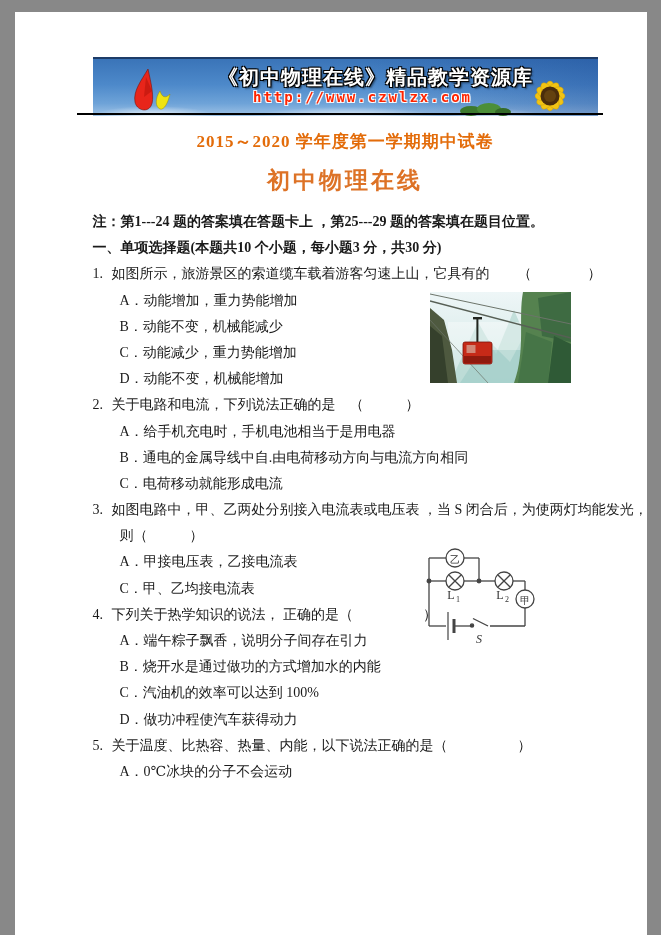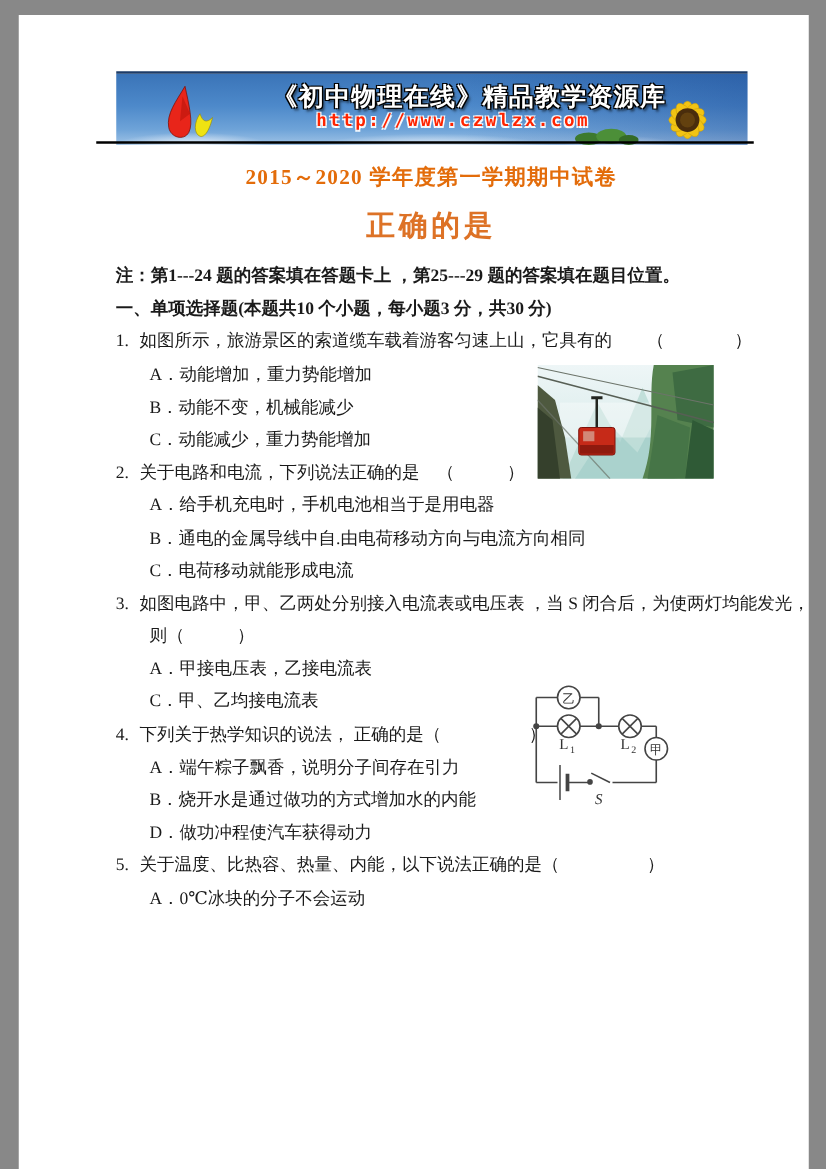--- a/index.html
+++ b/index.html
@@ -84,52 +84,54 @@
           <ellipse rx="6" ry="15" transform="rotate(150)"></ellipse>
         </g>
         <circle r="9.5" fill="#4a2d0c"></circle>
         <circle r="6" fill="#63410f"></circle>
       </g>
     </svg>
   </div>
   <div class="banner-underline"></div>
 
   <div class="exam-title">2015～2020 学年度第一学期期中试卷</div>
-  <div class="subject-title">正确的是</div>
+  <div class="subject-title">初中物理在线</div>
 
   <div class="content">
     <div class="line bold">注：第1---24 题的答案填在答题卡上 ，第25---29 题的答案填在题目位置。</div>
     <div class="line bold">一、单项选择题(本题共10 个小题，每小题3 分，共30 分)</div>
 
     <div class="line">
       <span class="qnum">1.</span><span>如图所示，旅游景区的索道缆车载着游客匀速上山，它具有的　　（　　　　）</span>
     </div>
     <div class="line opt">A．动能增加，重力势能增加</div>
     <div class="line opt">B．动能不变，机械能减少</div>
     <div class="line opt">C．动能减少，重力势能增加</div>
+    <div class="line opt">D．动能不变，机械能增加</div>
 
     <div class="line">
       <span class="qnum">2.</span><span>关于电路和电流，下列说法正确的是　（　　　）</span>
     </div>
     <div class="line opt">A．给手机充电时，手机电池相当于是用电器</div>
     <div class="line opt">B．通电的金属导线中自.由电荷移动方向与电流方向相同</div>
     <div class="line opt">C．电荷移动就能形成电流</div>
 
     <div class="line">
       <span class="qnum">3.</span><span>如图电路中，甲、乙两处分别接入电流表或电压表 ，当 S 闭合后，为使两灯均能发光，</span>
     </div>
     <div class="line opt">则（　　　）</div>
     <div class="line opt">A．甲接电压表，乙接电流表</div>
     <div class="line opt">C．甲、乙均接电流表</div>
 
     <div class="line">
       <span class="qnum">4.</span><span>下列关于热学知识的说法， 正确的是（　　　　　）</span>
     </div>
     <div class="line opt">A．端午粽子飘香，说明分子间存在引力</div>
     <div class="line opt">B．烧开水是通过做功的方式增加水的内能</div>
+    <div class="line opt">C．汽油机的效率可以达到 100%</div>
     <div class="line opt">D．做功冲程使汽车获得动力</div>
 
     <div class="line">
       <span class="qnum">5.</span><span>关于温度、比热容、热量、内能，以下说法正确的是（　　　　　）</span>
     </div>
     <div class="line opt">A．0℃冰块的分子不会运动</div>
   </div>
 
   <svg class="cablecar" width="141" height="91" viewBox="0 0 141 91">
     <defs>

